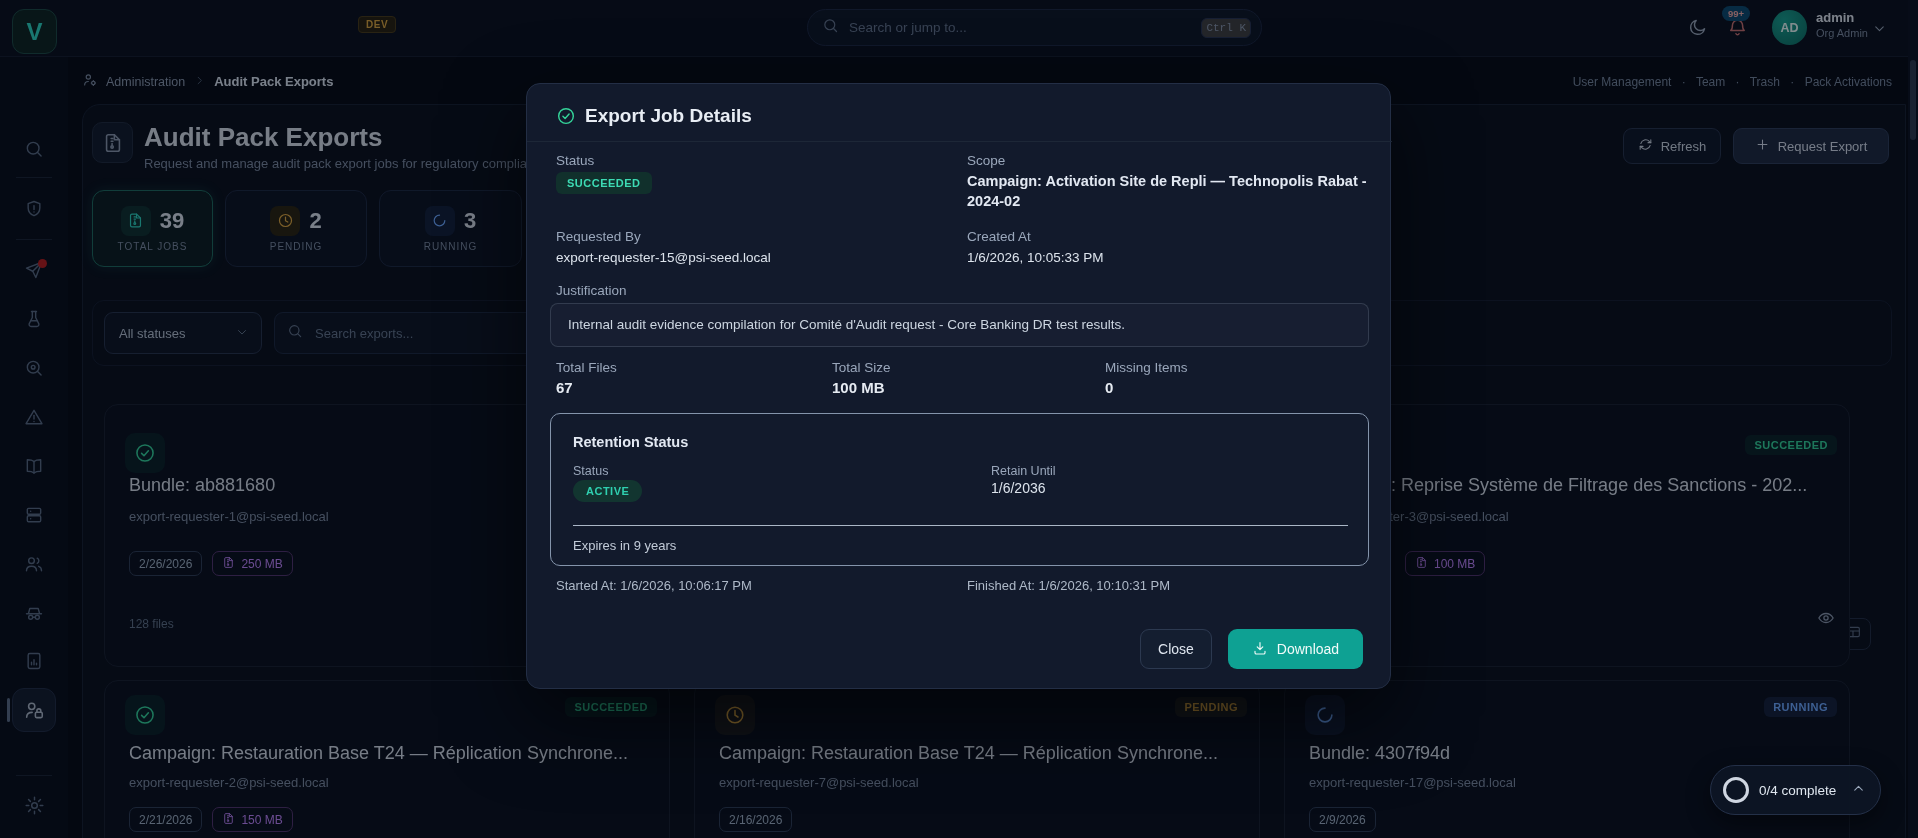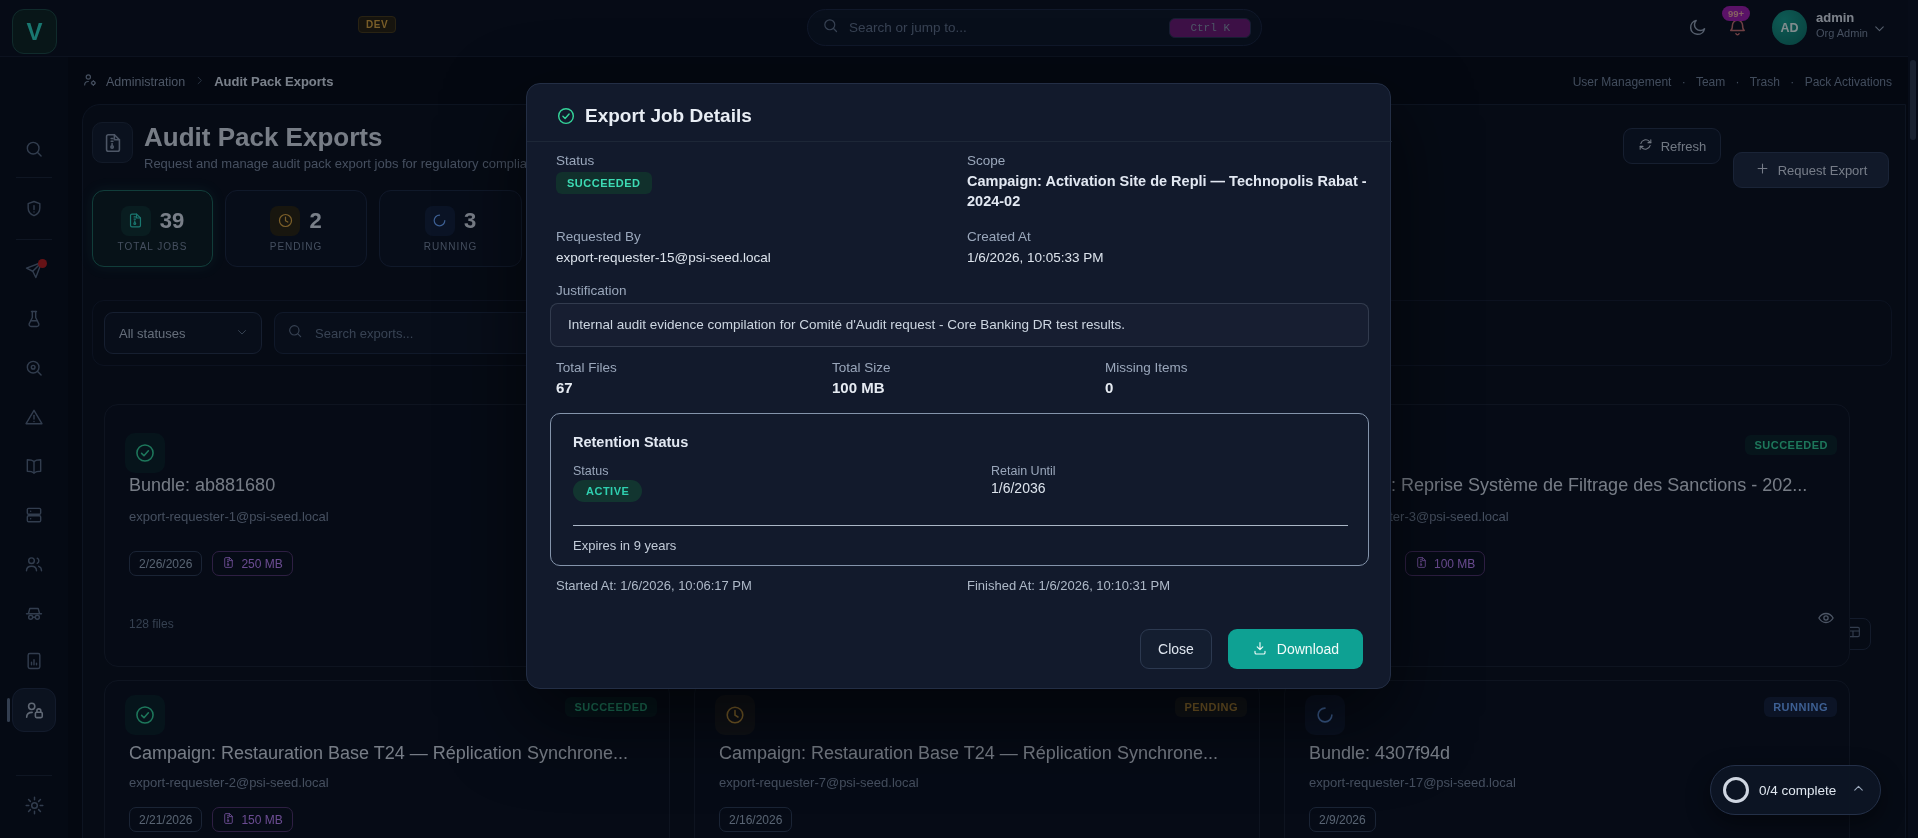--- a/index.html
+++ b/index.html
@@ -16,24 +16,24 @@
     border:1px solid #1d4a44;color:#2dd4bf;font-size:24px;font-weight:bold;
     display:flex;align-items:center;justify-content:center;}
   .brand{left:70px;top:8px;}
   .brand .name{font-size:18px;font-weight:bold;color:#c9d3df;}
   .brand .tag{font-size:11px;color:#7c8aa0;margin-top:4px;}
   .devbadge{left:358px;top:16px;padding:2px 7px;font-size:10px;font-weight:bold;color:#d9a43c;
     background:#271f0d;border:1px solid #4a3b16;border-radius:4px;letter-spacing:.5px;}
   .gsearch{left:807px;top:9px;width:455px;height:37px;border-radius:19px;background:#0e1626;
     border:1px solid #1c2740;display:flex;align-items:center;padding:0 10px 0 14px;color:#64748b;}
   .gsearch .ph{font-size:13.5px;color:#64748b;margin-left:10px;flex:1;}
-  .kbd{background:#701a75;border:1px solid #293450;border-radius:6px;color:#8b98ad;
-    font-family:"Liberation Mono",monospace;font-size:11px;padding:3px 20px;}
+  .kbd{background:#404040;border:1px solid #293450;border-radius:6px;color:#8b98ad;
+    font-family:"Liberation Mono",monospace;font-size:11px;padding:3px 4px;}
   .iconbtn{color:#9aa7ba;}
-  .notifbadge{left:1722px;top:6px;background:#a21caf;color:#f0a9a6;border-radius:9px;
+  .notifbadge{left:1722px;top:6px;background:#0c4a6e;color:#f0a9a6;border-radius:9px;
     font-size:9.5px;font-weight:bold;padding:2px 6px;z-index:3;}
   .avatar{left:1772px;top:10px;width:35px;height:35px;border-radius:50%;
     background:radial-gradient(circle at 35% 30%,#17a08e,#0e6e62);color:#eafaf6;font-size:12.5px;
     font-weight:bold;display:flex;align-items:center;justify-content:center;}
   .usertxt{left:1816px;top:10px;}
   .usertxt .n{font-size:13px;font-weight:bold;color:#e2e8f0;}
   .usertxt .r{font-size:11px;color:#7c8aa0;margin-top:2px;}
 
   
   .sidebar{left:0;top:57px;width:68px;height:781px;background:#080d18;}
@@ -52,21 +52,21 @@
   
   .panel{left:82px;top:104px;width:1824px;height:760px;background:#0a0f1a;
     border:1px solid #161f30;border-radius:18px 0 0 0;}
   .pageicon{left:92px;top:122px;width:41px;height:41px;border-radius:10px;background:#121b2a;
     border:1px solid #1f2a3d;color:#8b98ad;display:flex;align-items:center;justify-content:center;}
   .ptitle{left:144px;top:122px;font-size:26px;font-weight:bold;color:#d7dee8;}
   .psub{left:144px;top:156px;font-size:13px;color:#7c8aa0;}
   .btn{display:flex;align-items:center;justify-content:center;gap:8px;border-radius:9px;
     font-size:13px;cursor:pointer;}
   .btn-ghost{background:#0e1627;border:1px solid #27334b;color:#cbd5e1;}
-  .btn-soft{background:#1e293e;border:1px solid #2e3c58;color:#d5ddeb;margin-top:24px;}
+  .btn-soft{background:#1e293e;border:1px solid #2e3c58;color:#d5ddeb;}
 
   .statcard{top:190px;height:77px;border-radius:12px;background:#0b1322;border:1px solid #1d2840;
     display:flex;flex-direction:column;align-items:center;justify-content:center;gap:5px;}
   .statcard.hl{background:#0b1d20;border-color:#1e6b5e;box-shadow:0 0 14px rgba(45,212,191,.12);}
   .statnum{font-size:22px;font-weight:bold;color:#dbe2ec;}
   .statlabel{font-size:10px;letter-spacing:1px;color:#7c8aa0;}
   .staticon{width:30px;height:30px;border-radius:8px;display:flex;align-items:center;justify-content:center;}
 
   .toolbar{left:92px;top:300px;width:1800px;height:66px;border:1px solid #141d2e;border-radius:12px;background:#0a0f1a;}
   .select{left:104px;top:312px;width:158px;height:42px;border-radius:9px;background:#0d1524;

